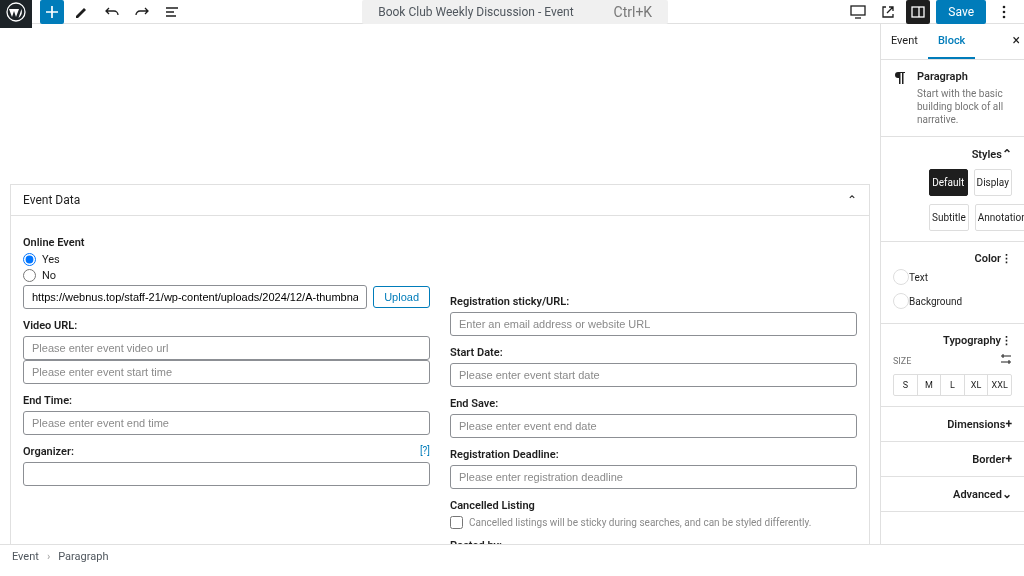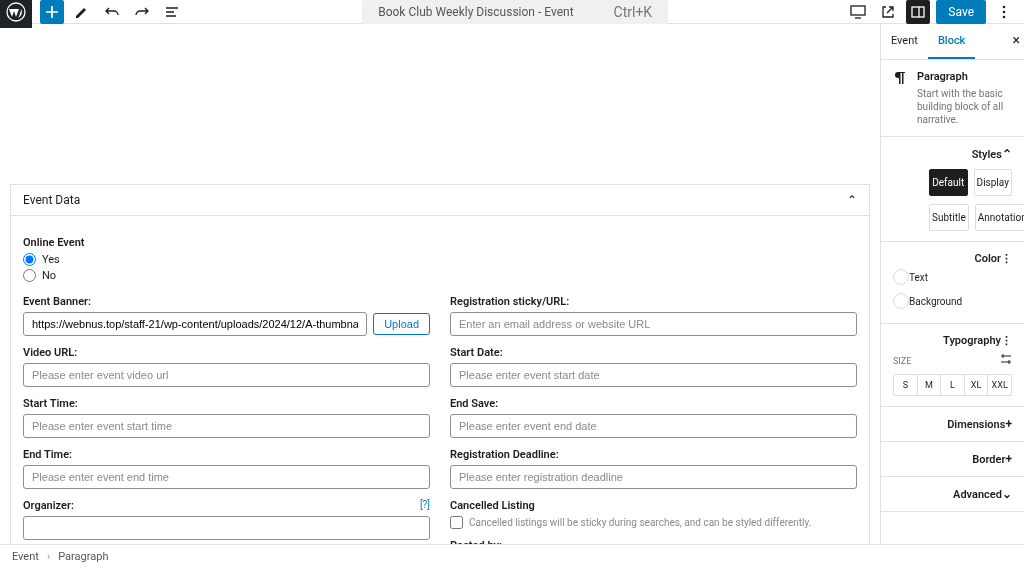--- a/index.html
+++ b/index.html
@@ -148,28 +148,26 @@
             <input type="radio" checked="" style="">
             <span>Yes</span>
           </div>
         <div class="radio-row">
             <input type="radio" style="">
             <span>No</span>
           </div>
 
         <div class="two-col">
           <div class="col">
-            <div class="field-label">Event Banner:</div>
             <div class="banner-row">
               <input class="field-input" value="https://webnus.top/staff-21/wp-content/uploads/2024/12/A-thumbnail-for-an-online-boo" style="">
               <button class="upload-btn">Upload</button>
             </div>
             <div class="field-label">Video URL:</div>
             <input class="field-input" placeholder="Please enter event video url" style="">
-            <div class="field-label">Start Time:</div>
             <input class="field-input" placeholder="Please enter event start time" style="">
             <div class="field-label">End Time:</div>
             <input class="field-input" placeholder="Please enter event end time" style="">
             <div class="field-label">
                 <span>Organizer:</span>
                 <span class="hint">[?]</span>
               </div>
             <input class="field-input" style="">
             
             

